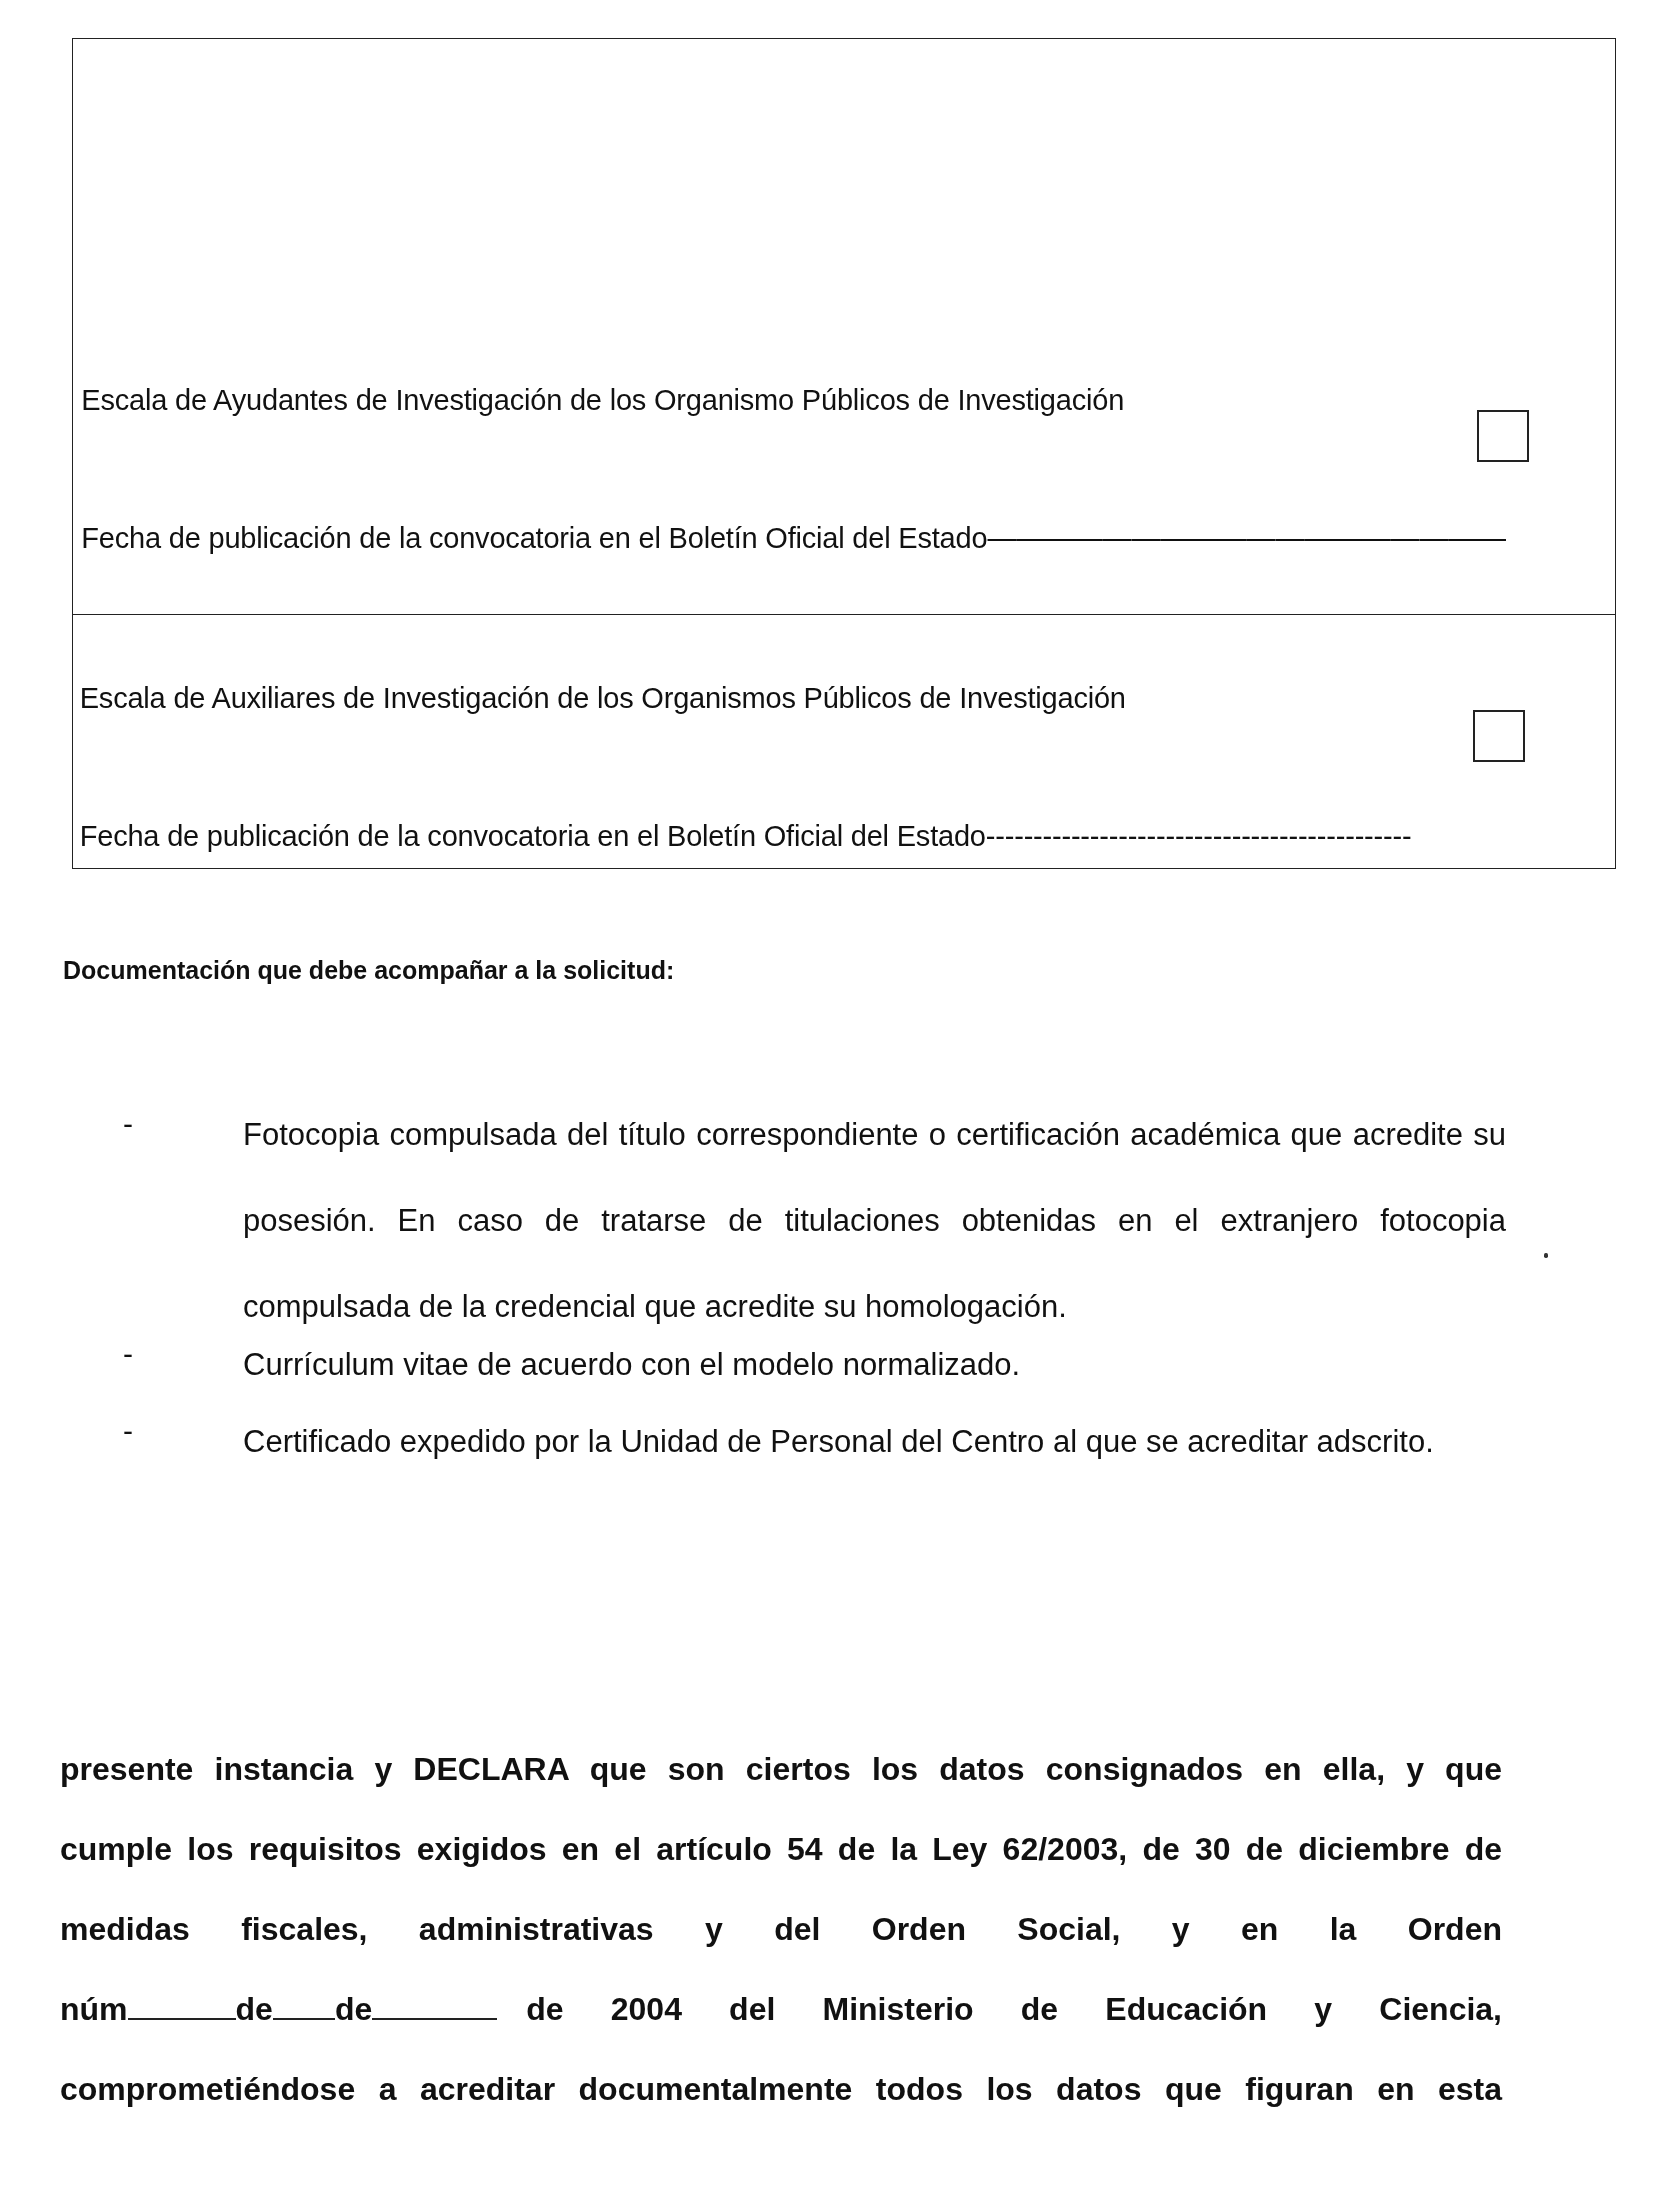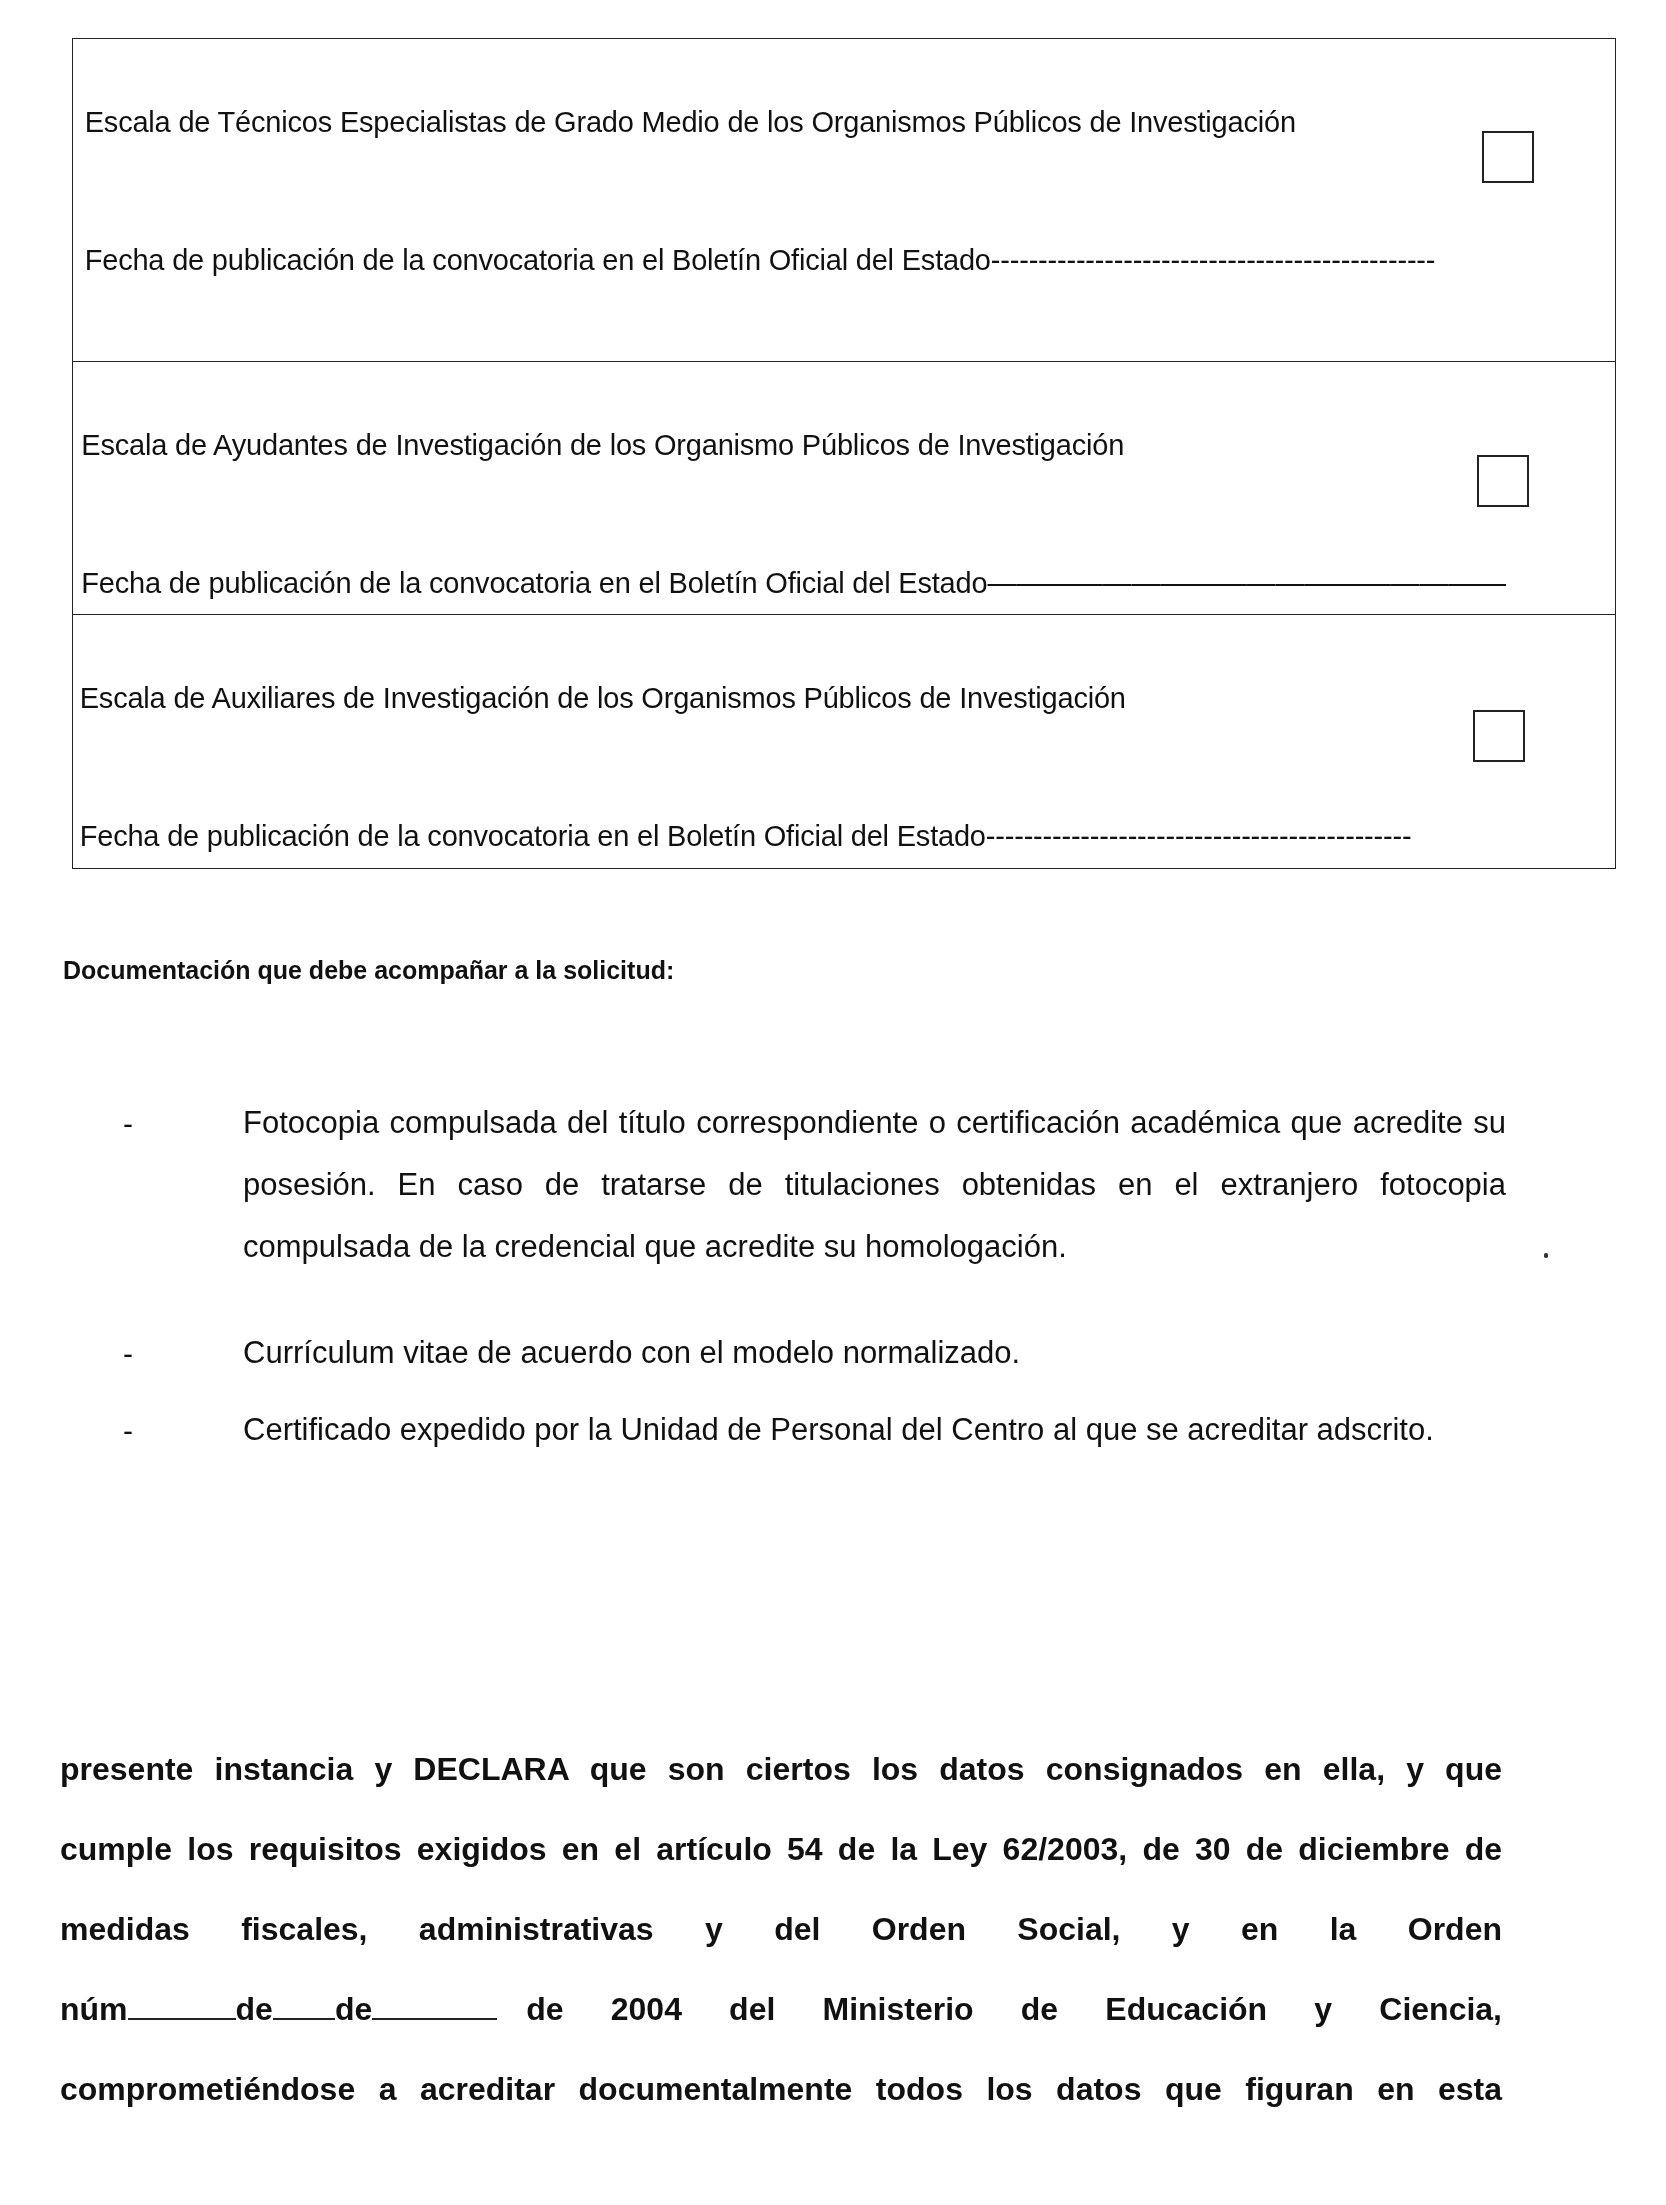--- a/index.html
+++ b/index.html
@@ -9,35 +9,30 @@
          border: 1.7px solid #222; box-sizing: border-box; }
   .row { position: absolute; left: 0; right: 0; box-sizing: border-box; }
   .row + .row { border-top: 1.7px solid #222; margin-top: 44px; }
   .row-title, .row-date { position: absolute; left: 11.7px; font-size: 29px; white-space: nowrap; letter-spacing: -0.2px; }
   .row-title { top: 67px; }
   .row-date { top: 205px; }
   .checkbox { position: absolute; width: 52px; height: 52px; border: 2.5px solid #222; box-sizing: border-box; background: #fff; cursor: pointer; }
   .heading { position: absolute; left: 63px; top: 956px; font-size: 25px; font-weight: bold; white-space: nowrap; }
   .list { position: absolute; left: 123px; width: 1384px; }
   .dash { position: absolute; left: 0; font-size: 30px; }
-  .item-text { position: absolute; left: 120px; width: 1263px; font-size: 31px; line-height: 62px; text-align: justify; text-align-last: left; }
+  .item-text { position: absolute; left: 120px; width: 1263px; font-size: 31px; line-height: 86px; text-align: justify; text-align-last: left; }
   .para { position: absolute; left: 60px; top: 1729px; width: 1442px; font-size: 32px; font-weight: bold; line-height: 80px; text-align: justify; }
   .para span.line { display: block; text-align: justify; text-align-last: justify; white-space: nowrap; }
   .blank { display: inline-block; border-bottom: 2.5px solid #222; height: 25px; vertical-align: baseline; }
   .dot { position: absolute; left: 1544px; top: 1253px; width: 4.2px; height: 5px; background: #333; border-radius: 1.7px; }
 </style>
 </head>
 <body>
 
 <div class="box">
-  <div class="row" style="top:0;height:278px;">
-    <div class="row-title">Escala de Técnicos Especialistas de Grado Medio de los Organismos Públicos de Investigación</div>
-    <div class="checkbox" style="left:1409px;top:92px;"></div>
-    <div class="row-date">Fecha de publicación de la convocatoria en el Boletín Oficial del  Estado-----------------------------------------------</div>
-  </div>
   <div class="row" style="top:278px;height:277px;">
     <div class="row-title" style="left:8.3px;">Escala de Ayudantes de Investigación de los Organismo Públicos de Investigación</div>
     <div class="checkbox" style="left:1404px;top:93px;"></div>
     <div class="row-date" style="left:8.3px;">Fecha de publicación de la convocatoria en el Boletín Oficial del Estado——————————————————</div>
   </div>
   <div class="row" style="top:531px;height:210px;">
     <div class="row-title" style="left:6.7px;">Escala de Auxiliares de Investigación de los Organismos Públicos de Investigación</div>
     <div class="checkbox" style="left:1400px;top:95px;"></div>
     <div class="row-date" style="left:6.7px;">Fecha de publicación de la convocatoria en el Boletín Oficial del Estado---------------------------------------------</div>
   </div>

